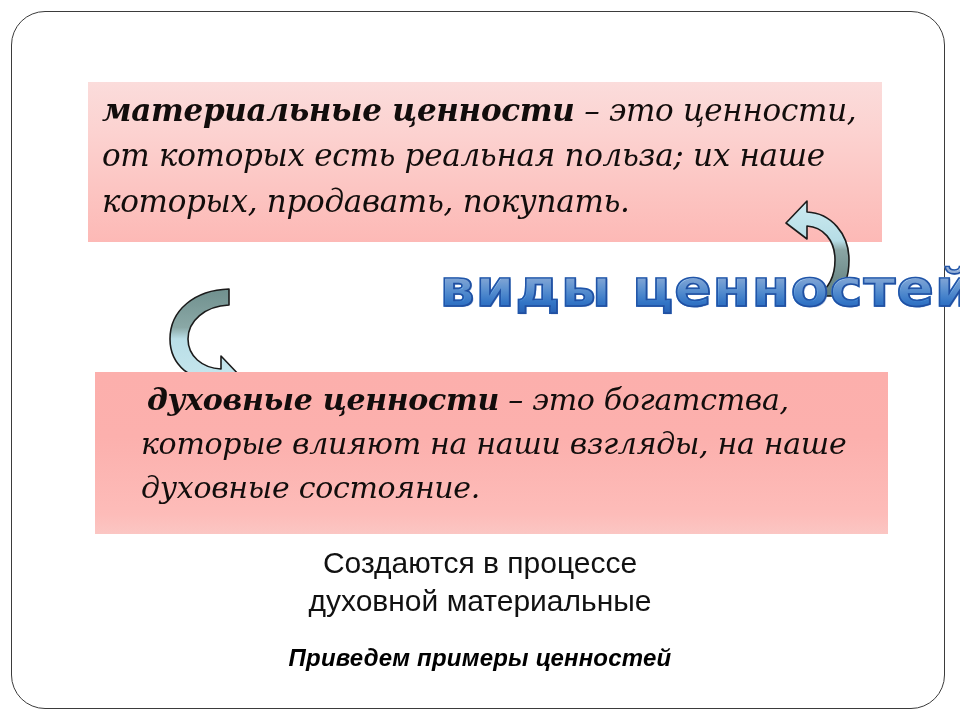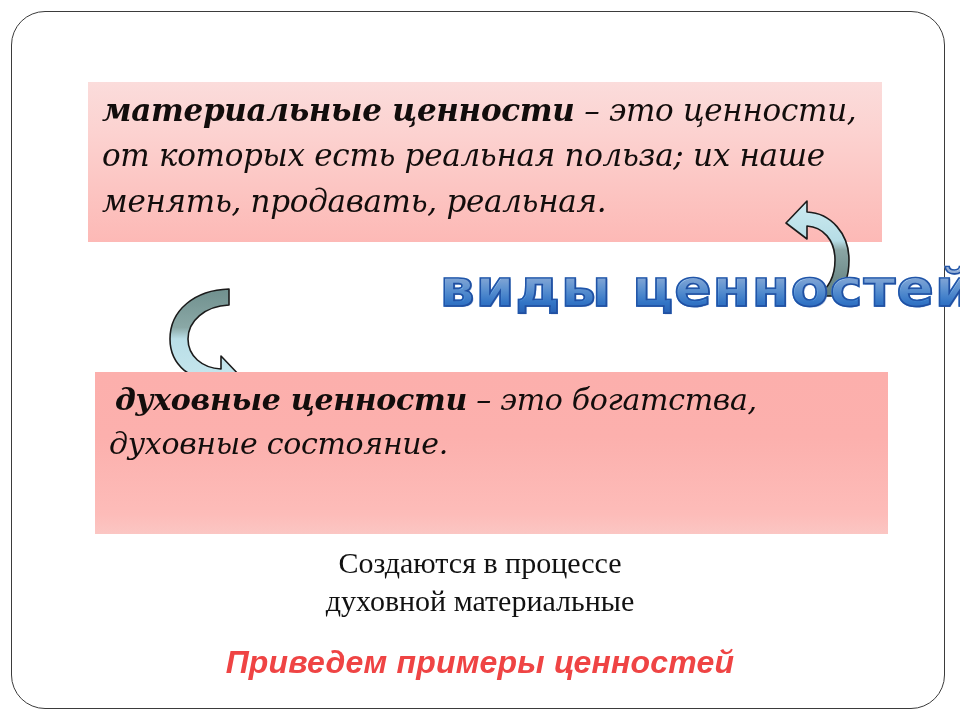--- a/index.html
+++ b/index.html
@@ -68,20 +68,21 @@
     color: #120d0c;
     letter-spacing: -0.3px;
     white-space: nowrap;
   }
   .def-text .lead {
     font-weight: bold;
     font-style: italic;
   }
   #box-spiritual .def-text {
     font-size: 30px;
+    margin-left: 32px;
   }
   #box-spiritual .line-1 { padding-left: 6px; }
 
   
   #title-wordart {
     position: absolute;
     left: 0;
     top: 262px;
     width: 960px;
     text-align: right;
@@ -132,53 +133,53 @@
     left: 0;
     top: 544px;
     width: 960px;
     text-align: center;
     font-family: "Liberation Sans", sans-serif;
     font-size: 30px;
     line-height: 1.28;
     color: #111111;
     white-space: nowrap;
   }
-  #caption-process div { margin: 0; font-family: Liberation Serif, serif; }
+  #caption-process div { margin: 0; }
 
   #caption-examples {
     position: absolute;
     left: 0;
     top: 644px;
     width: 960px;
     text-align: center;
     font-family: "Liberation Sans", sans-serif;
     font-style: italic;
     font-weight: bold;
-    font-size: 32px;
-    color: #ef4444;
+    font-size: 24px;
+    color: #000000;
     letter-spacing: 0.2px;
     white-space: nowrap;
   }
 </style>
 </head>
 <body>
 
 <div id="slide">
 
   <div id="frame"></div>
 
   <div class="def-box" id="box-material">
     <p class="def-text line-1">
       <span class="lead">материальные ценности</span><span> – это ценности,</span>
     </p>
     <p class="def-text line-2">
       <span>от которых есть реальная польза; их наше</span>
     </p>
     <p class="def-text line-3">
-      <span>менять, продавать, реальная.</span>
+      <span>которых, продавать, покупать.</span>
     </p>
   </div>
 
   <svg id="arrow-right-top" viewBox="0 0 86 112">
     <defs>
       <linearGradient id="gradArrowR" x1="0" y1="0" x2="0" y2="1">
         <stop offset="0%" stop-color="#cdeaf0"></stop>
         <stop offset="42%" stop-color="#b6dde6"></stop>
         <stop offset="52%" stop-color="#8aa5a4"></stop>
         <stop offset="100%" stop-color="#5f7d7c"></stop>
@@ -217,20 +218,23 @@
              L 66 102
              L 66 100
              C 36 99, 15 82, 15 56
              C 15 27, 40 7, 74 6 Z" fill="url(#gradArrowL)" stroke="#1b1b1b" stroke-width="1.6" stroke-linejoin="round"></path>
   </svg>
 
   <div class="def-box" id="box-spiritual">
     <p class="def-text line-1">
       <span class="lead">духовные ценности</span><span> – это богатства,</span>
     </p>
+    <p class="def-text line-2">
+      <span>которые влияют на наши взгляды, на наше</span>
+    </p>
     <p class="def-text line-3">
       <span>духовные состояние.</span>
     </p>
   </div>
 
   <div id="caption-process">
     <div>Создаются в процессе</div>
     <div>духовной материальные</div>
   </div>
 

